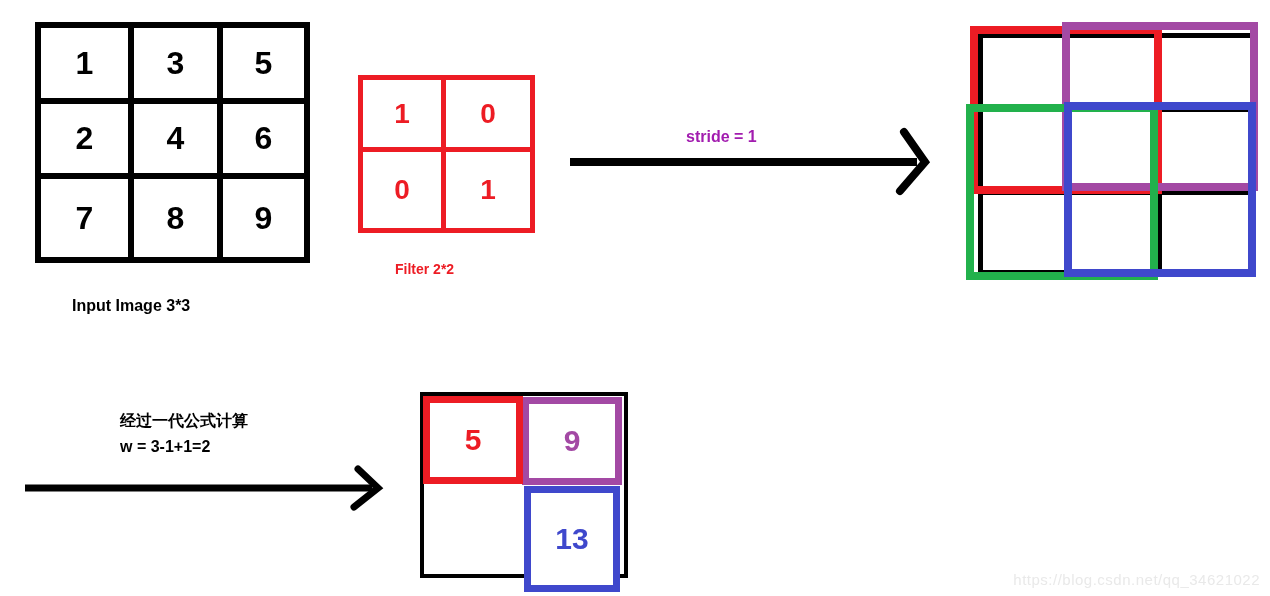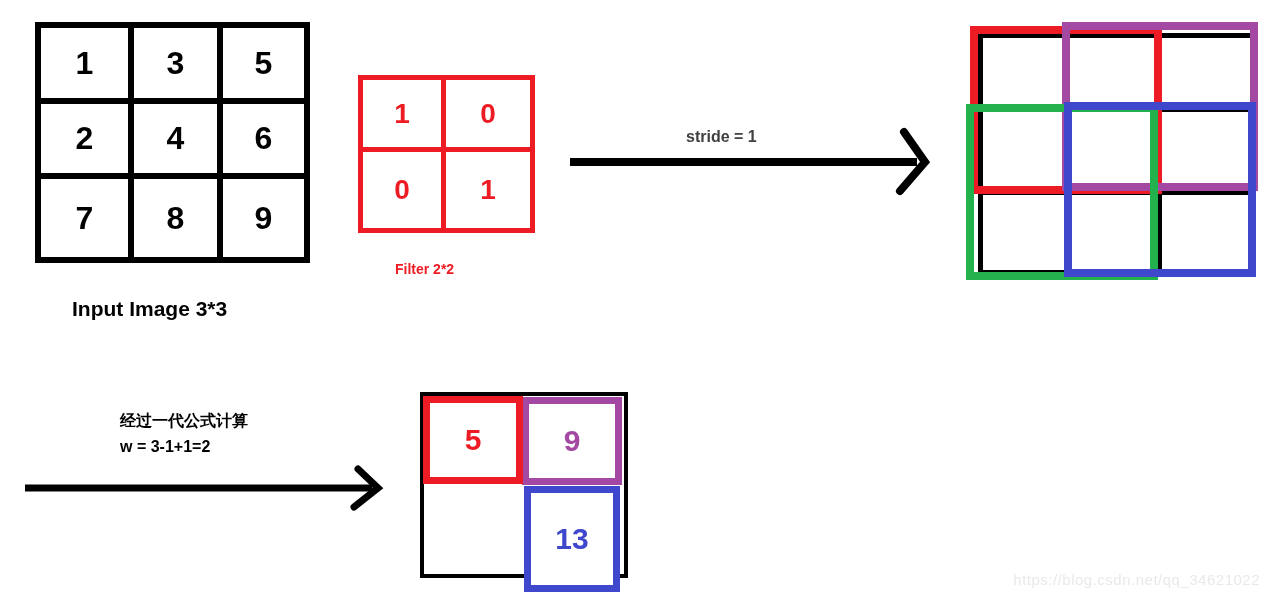--- a/index.html
+++ b/index.html
@@ -17,38 +17,38 @@
   .input-grid {
     left:35px; top:22px; width:275px; height:241px;
     border:6px solid #000;
     display:grid;
     grid-template-columns:93px 89px 1fr;
     grid-template-rows:76px 75px 1fr;
   }
   .in-cell { border-right:6px solid #000; border-bottom:6px solid #000; font-size:32px; color:#000; }
   .in-cell:nth-child(3n) { border-right:none; }
   .in-cell:nth-child(n+7) { border-bottom:none; }
-  .input-caption { left:72px; top:297px; font-size:21px; font-weight:bold; color:#000; }
+  .input-caption { left:72px; top:297px; font-size:16px; font-weight:bold; color:#000; }
 
   
   .filter-grid {
     left:358px; top:75px; width:177px; height:158px;
     border:5px solid #ed1c24;
     display:grid;
     grid-template-columns:83px 1fr;
     grid-template-rows:72px 1fr;
   }
   .f-cell { border-right:5px solid #ed1c24; border-bottom:5px solid #ed1c24; font-size:28px; color:#ed1c24; }
   .f-cell:nth-child(2n) { border-right:none; }
   .f-cell:nth-child(n+3) { border-bottom:none; }
   .filter-caption { left:395px; top:261px; font-size:14px; font-weight:bold; color:#ed1c24; }
 
   
   .arrow1 { left:565px; top:118px; }
-  .stride-label { left:686px; top:128px; font-size:16px; font-weight:bold; color:#404040; }
+  .stride-label { left:686px; top:128px; font-size:16px; font-weight:bold; color:#a21caf; }
 
   
   .windows { left:966px; top:20px; width:296px; height:264px; }
   .bgrid {
     position:absolute; left:12px; top:13px; width:277px; height:242px;
     border:5px solid #000;
     display:grid;
     grid-template-columns:87px 92px 1fr;
     grid-template-rows:74px 83px 1fr;
     z-index:0;

